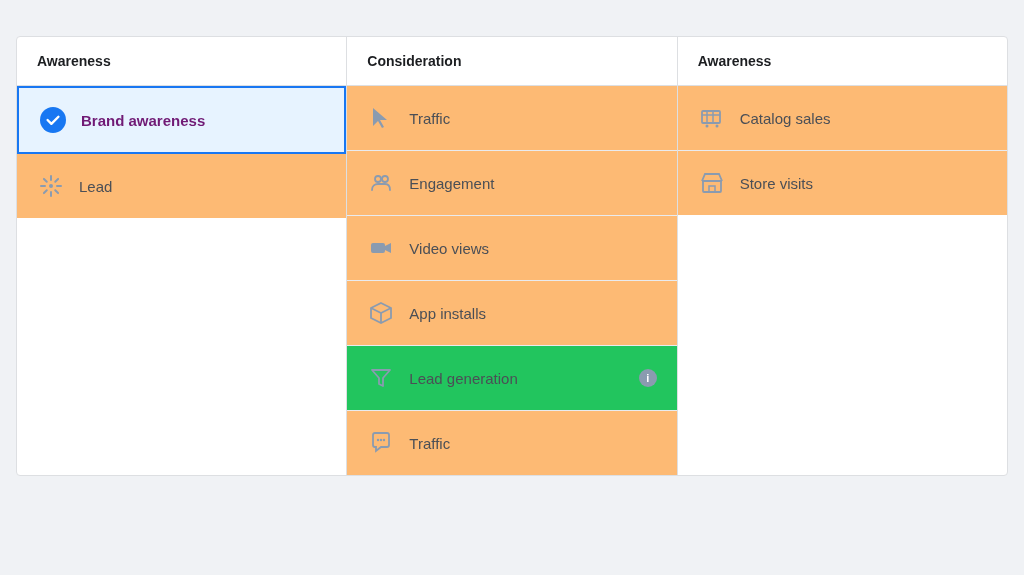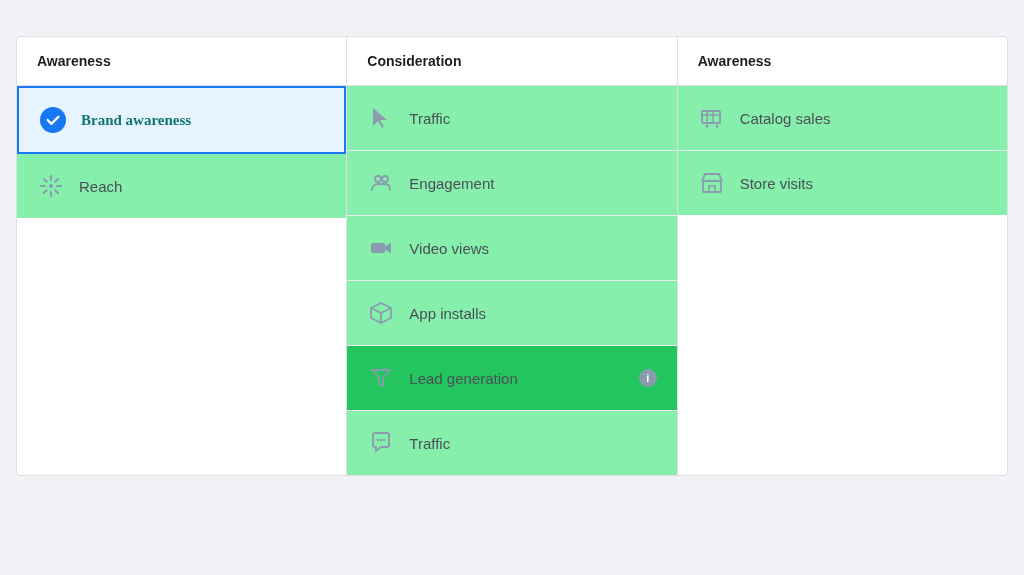--- a/index.html
+++ b/index.html
@@ -61,37 +61,36 @@
       border-bottom: 1px solid #dddfe2;
     }
 
     .option-row {
       display: flex;
       align-items: center;
       padding: 18px 20px;
       border-bottom: 1px solid #e9ebee;
       cursor: pointer;
       gap: 14px;
-      background: #86efac;
+      background: #fdba74;
       transition: background 0.1s;
     }
 
     .option-row:last-child {
       border-bottom: none;
     }
 
     .option-row.selected {
       background: #e7f3ff;
       border: 2px solid #1877f2;
     }
 
     .option-row.selected .option-label {
-      color: #0f766e;
+      color: #701a75;
       font-weight: 600;
-      font-family: Liberation Serif, serif;
     }
 
     .option-row.lead-generation-row {
       background: #22c55e;
     }
 
     .icon {
       width: 28px;
       height: 28px;
       display: flex;
@@ -158,21 +157,21 @@
               <line x1="12" y1="2" x2="12" y2="6" stroke="#8a9bb0" stroke-width="2" stroke-linecap="round"></line>
               <line x1="12" y1="18" x2="12" y2="22" stroke="#8a9bb0" stroke-width="2" stroke-linecap="round"></line>
               <line x1="2" y1="12" x2="6" y2="12" stroke="#8a9bb0" stroke-width="2" stroke-linecap="round"></line>
               <line x1="18" y1="12" x2="22" y2="12" stroke="#8a9bb0" stroke-width="2" stroke-linecap="round"></line>
               <line x1="4.93" y1="4.93" x2="7.76" y2="7.76" stroke="#8a9bb0" stroke-width="2" stroke-linecap="round"></line>
               <line x1="16.24" y1="16.24" x2="19.07" y2="19.07" stroke="#8a9bb0" stroke-width="2" stroke-linecap="round"></line>
               <line x1="19.07" y1="4.93" x2="16.24" y2="7.76" stroke="#8a9bb0" stroke-width="2" stroke-linecap="round"></line>
               <line x1="7.76" y1="16.24" x2="4.93" y2="19.07" stroke="#8a9bb0" stroke-width="2" stroke-linecap="round"></line>
             </svg>
           </div>
-          <span class="option-label">Reach</span>
+          <span class="option-label">Lead</span>
         </div>
       </div>
       <div class="column">
         <div class="column-header">Consideration</div>
         <div class="option-row">
           <div class="icon">
             <svg xmlns="http://www.w3.org/2000/svg" viewBox="0 0 24 24" width="24" height="24">
               <path d="M4 2 L4 20 L9 15 L13 22 L15 21 L11 14 L18 14 Z" fill="#8a9bb0"></path>
             </svg>
           </div>

